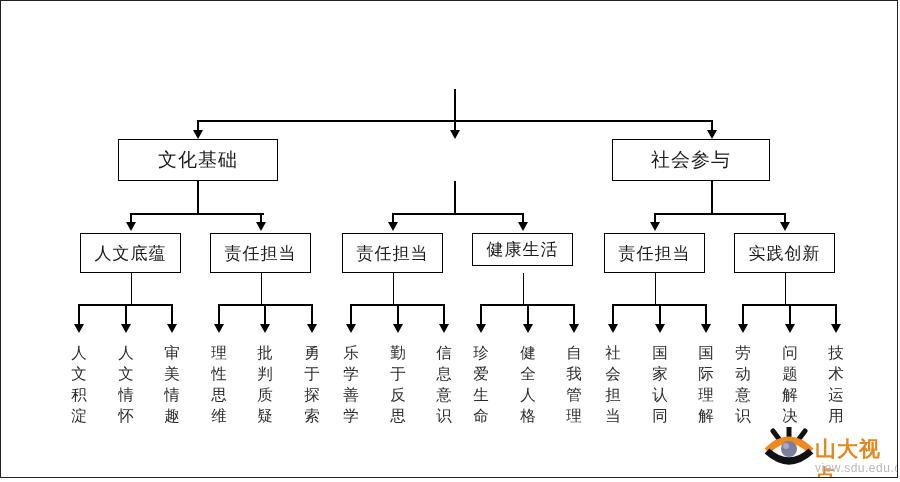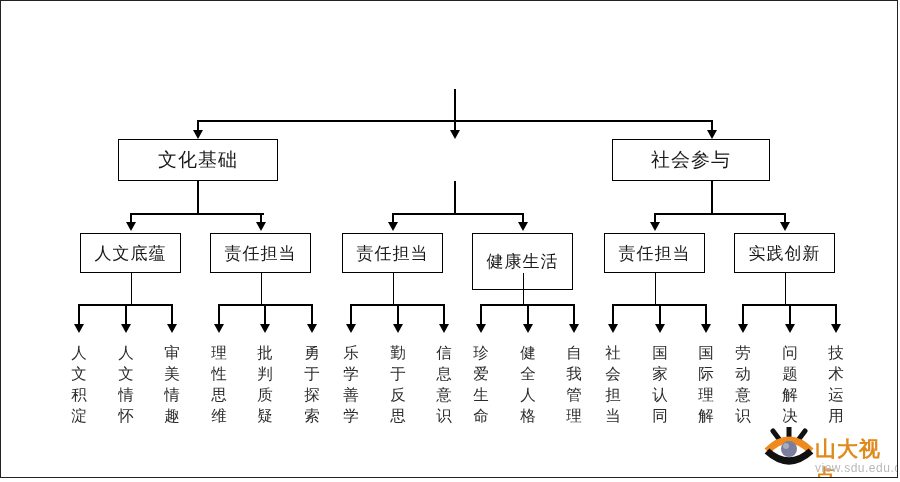--- a/index.html
+++ b/index.html
@@ -74,21 +74,21 @@
 
   <div class="node l3" style="left:79px;top:232px;width:101px;height:40px;">
     <span>人文底蕴</span>
     </div>
   <div class="node l3" style="left:209px;top:232px;width:101px;height:40px;">
     <span>责任担当</span>
     </div>
   <div class="node l3" style="left:341px;top:232px;width:101px;height:40px;">
     <span>责任担当</span>
     </div>
-  <div class="node l3" style="left:471px;top:232px;width:101px;height:57px;">
+  <div class="node l3" style="left:471px;top:232px;width:101px;height:33px;">
     <span>健康生活</span>
     </div>
   <div class="node l3" style="left:733px;top:232px;width:101px;height:40px;">
     <span>实践创新</span>
     </div>
   <div class="node l3" style="left:603px;top:232px;width:101px;height:40px;">
     <span>责任担当</span>
     </div>
 
   <div id="leaf-connectors">

